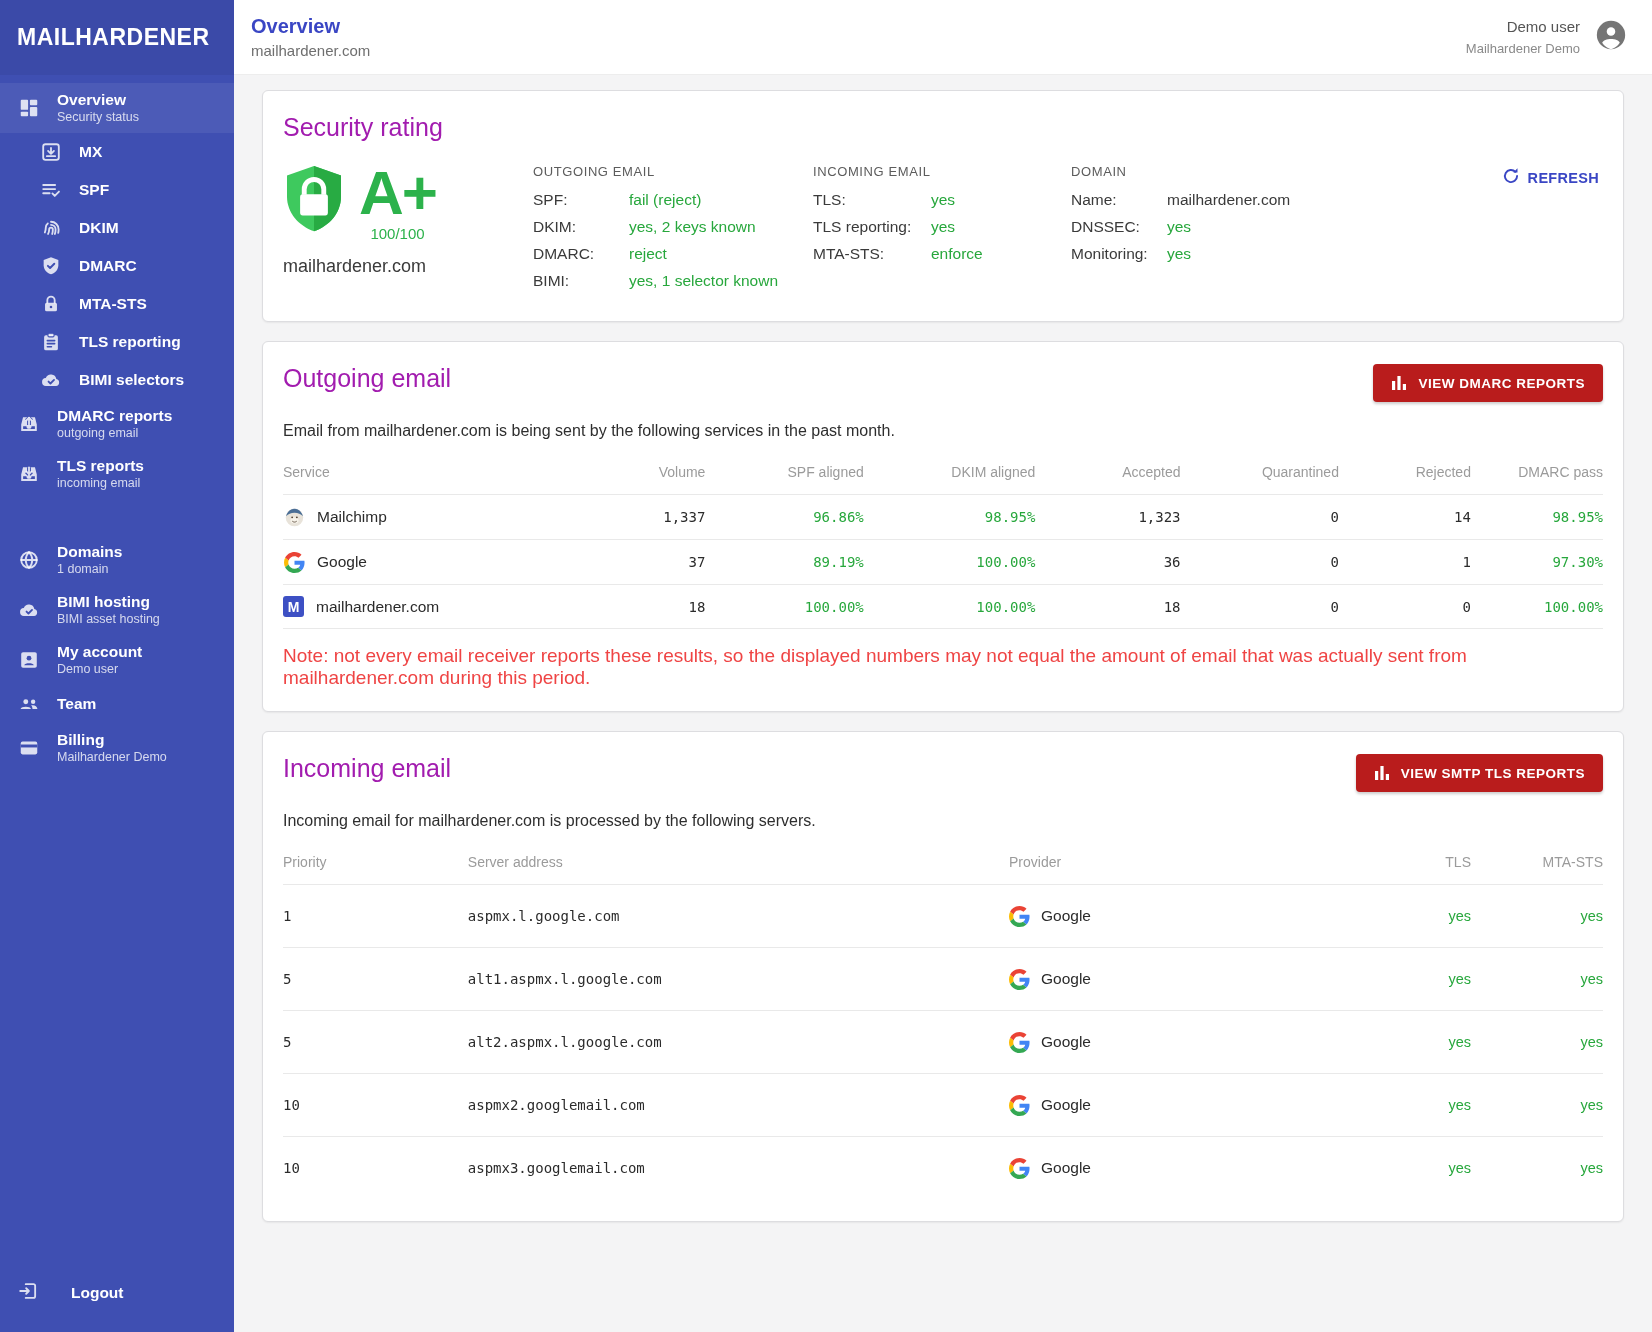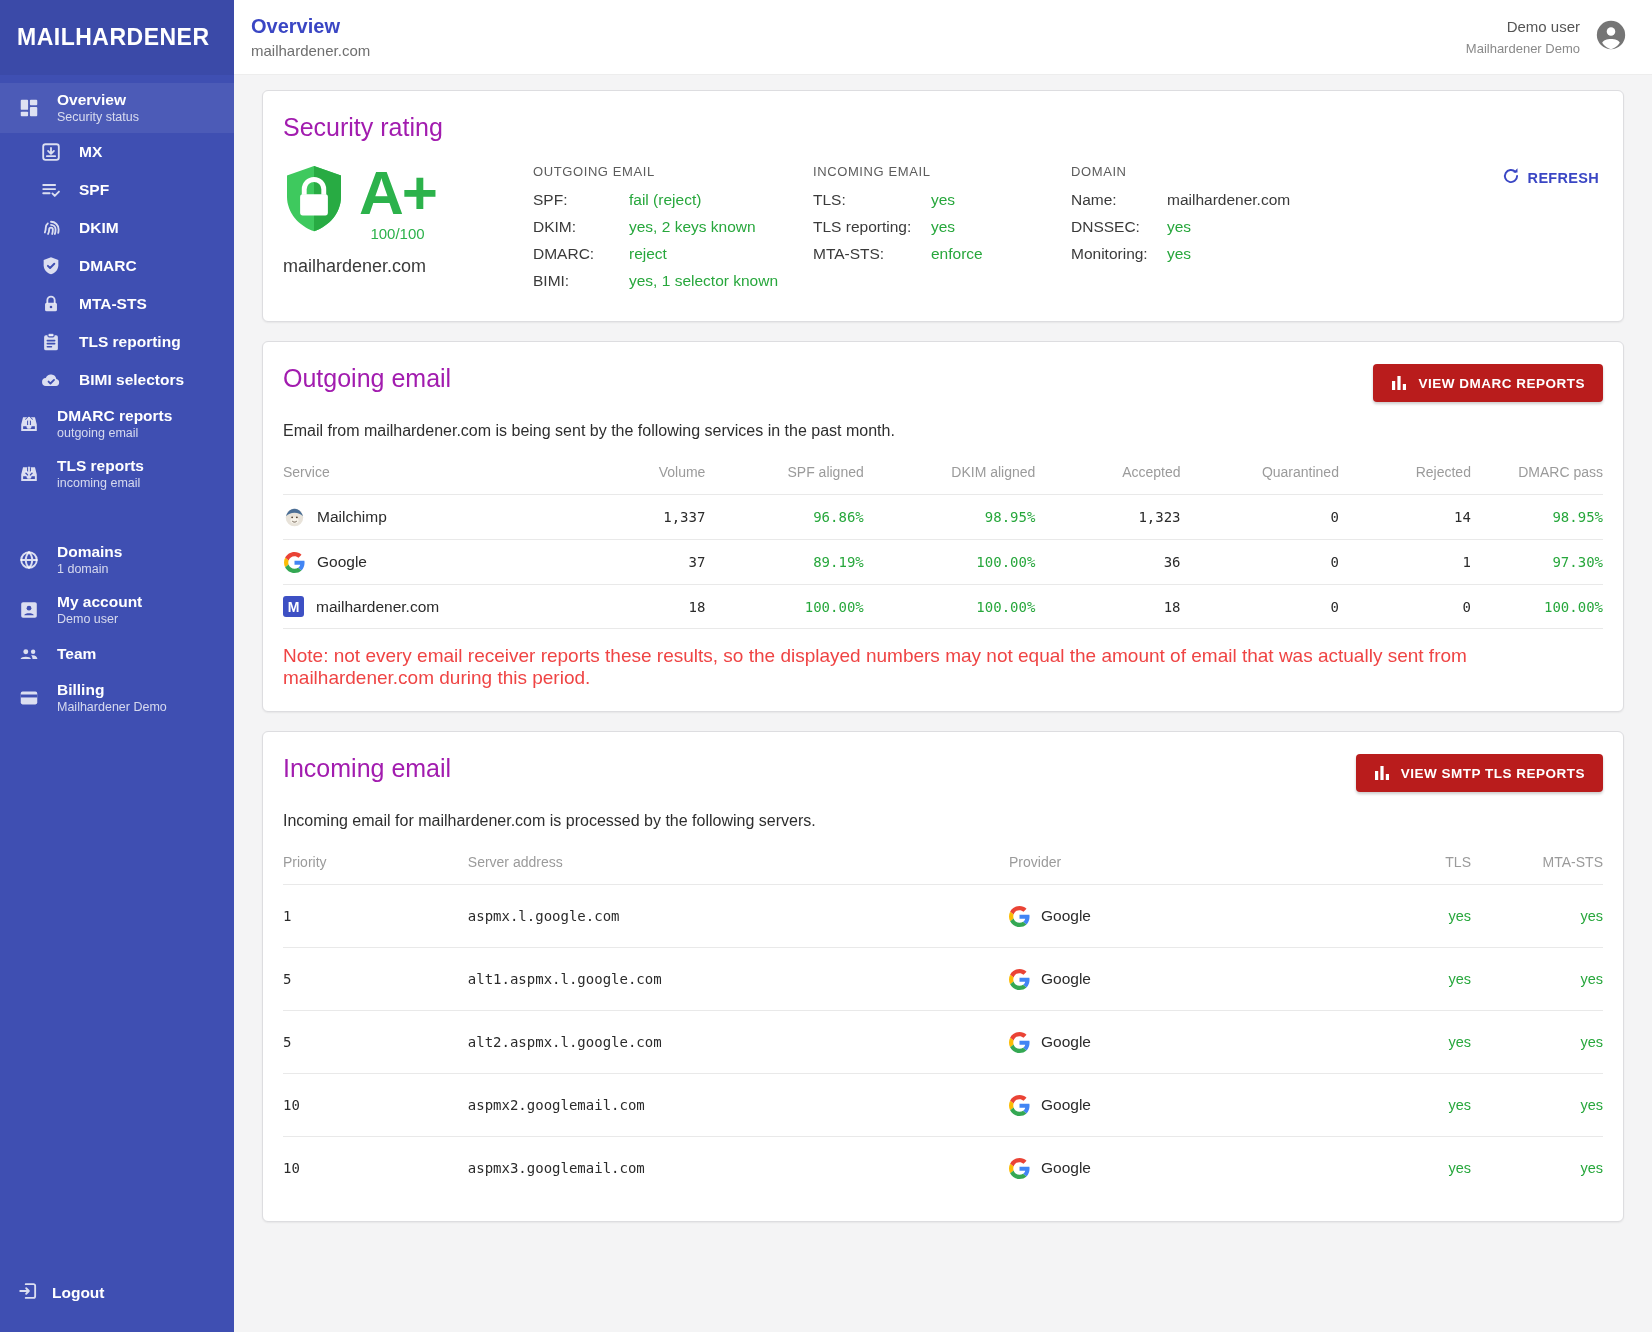--- a/index.html
+++ b/index.html
@@ -15,21 +15,21 @@
   .nav-item.active { background:rgba(255,255,255,0.07); }
   .nav-item.indent { padding-left:39px; }
   .nav-item .ic { width:24px; height:24px; display:flex; align-items:center; justify-content:center; flex-shrink:0; }
   .nav-item svg { width:22px; height:22px; }
   .nav-ic-fill { fill:rgba(255,255,255,0.82); }
   .nav-ic-stroke { stroke:rgba(255,255,255,0.82); fill:none; stroke-width:2; stroke-linecap:round; stroke-linejoin:round; }
   .nav-text { display:flex; flex-direction:column; line-height:1.25; }
   .nav-label { font-size:15.5px; font-weight:700; }
   .nav-sub { font-size:12.5px; font-weight:400; color:rgba(255,255,255,0.78); margin-top:1px; }
   .nav-gap { height:36px; }
-  .logout { margin-top:auto; display:flex; align-items:center; gap:13px; padding:18px 17px 26px; cursor:pointer; }
+  .logout { margin-top:auto; display:flex; align-items:center; gap:32px; padding:18px 17px 26px; cursor:pointer; }
 
   
   .main { flex:1; display:flex; flex-direction:column; background:#f4f4f5; overflow:hidden; }
   .header { height:75px; min-height:75px; background:#fff; display:flex; align-items:center; padding:0 24px 0 17px; border-bottom:1px solid #ededed; }
   .header-title { font-size:20px; font-weight:700; color:#3a46c4; }
   .header-sub { font-size:15px; color:#6f6f6f; margin-top:4px; }
   .header-right { margin-left:auto; display:flex; align-items:center; gap:14px; }
   .user-block { text-align:right; line-height:1.5; }
   .user-name { font-size:15px; color:#555; }
   .user-org { font-size:13px; color:#8a8a8a; }
@@ -266,20 +266,32 @@
                 <path d="M3.5 12h17M12 3.5c-4.8 4.9-4.8 12.1 0 17M12 3.5c4.8 4.9 4.8 12.1 0 17"></path>
               </g>
             </svg>
         </span>
         <span class="nav-text">
           <span class="nav-label">Domains</span>
           <span class="nav-sub">1 domain</span>
         </span>
       </div>
 
+      <div class="nav-item">
+        <span class="ic">
+          <svg viewBox="0 0 24 24">
+              <path class="nav-ic-fill" d="M6.8 18.5a4.3 4.3 0 0 1-.5-8.6A6 6 0 0 1 17.8 11a3.8 3.8 0 0 1-.3 7.5z"></path>
+              <path d="M9.3 13.7l2.1 2.1 3.9-3.9" fill="none" stroke="#3f4fb2" stroke-width="2" stroke-linecap="round" stroke-linejoin="round"></path>
+            </svg>
+        </span>
+        <span class="nav-text">
+          <span class="nav-label">BIMI hosting</span>
+          <span class="nav-sub">BIMI asset hosting</span>
+        </span>
+      </div>
 
       <div class="nav-item">
         <span class="ic">
           <svg viewBox="0 0 24 24">
               <rect x="3.5" y="3.5" width="17" height="17" rx="2" class="nav-ic-fill"></rect>
               <circle cx="12" cy="10" r="2.6" fill="#3f4fb2"></circle>
               <path d="M6.8 17.8c.8-2.9 9.6-2.9 10.4 0z" fill="#3f4fb2"></path>
             </svg>
         </span>
         <span class="nav-text">

